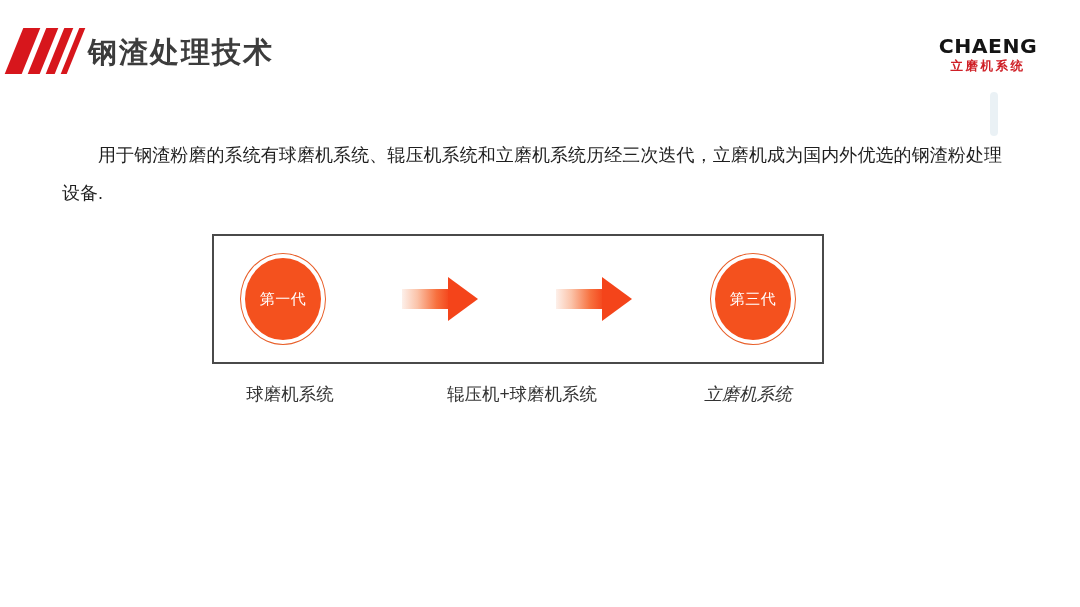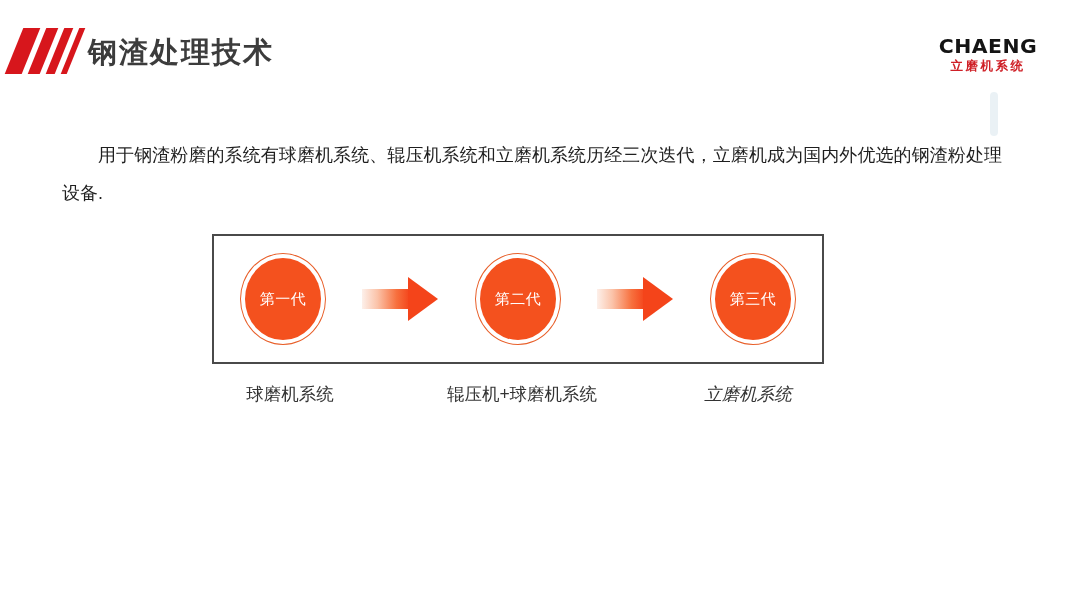--- a/index.html
+++ b/index.html
@@ -255,25 +255,20 @@
       <div class="ring"></div>
       <div class="disc"></div>
       <div class="gen-label">第一代</div>
     </div>
 
     <div class="arrow">
       <div class="shaft"></div>
       <div class="head"></div>
     </div>
 
-    <div class="gen-circle">
-      <div class="ring"></div>
-      <div class="disc"></div>
-      <div class="gen-label">第二代</div>
-    </div>
 
     <div class="arrow">
       <div class="shaft"></div>
       <div class="head"></div>
     </div>
 
     <div class="gen-circle">
       <div class="ring"></div>
       <div class="disc"></div>
       <div class="gen-label">第三代</div>

